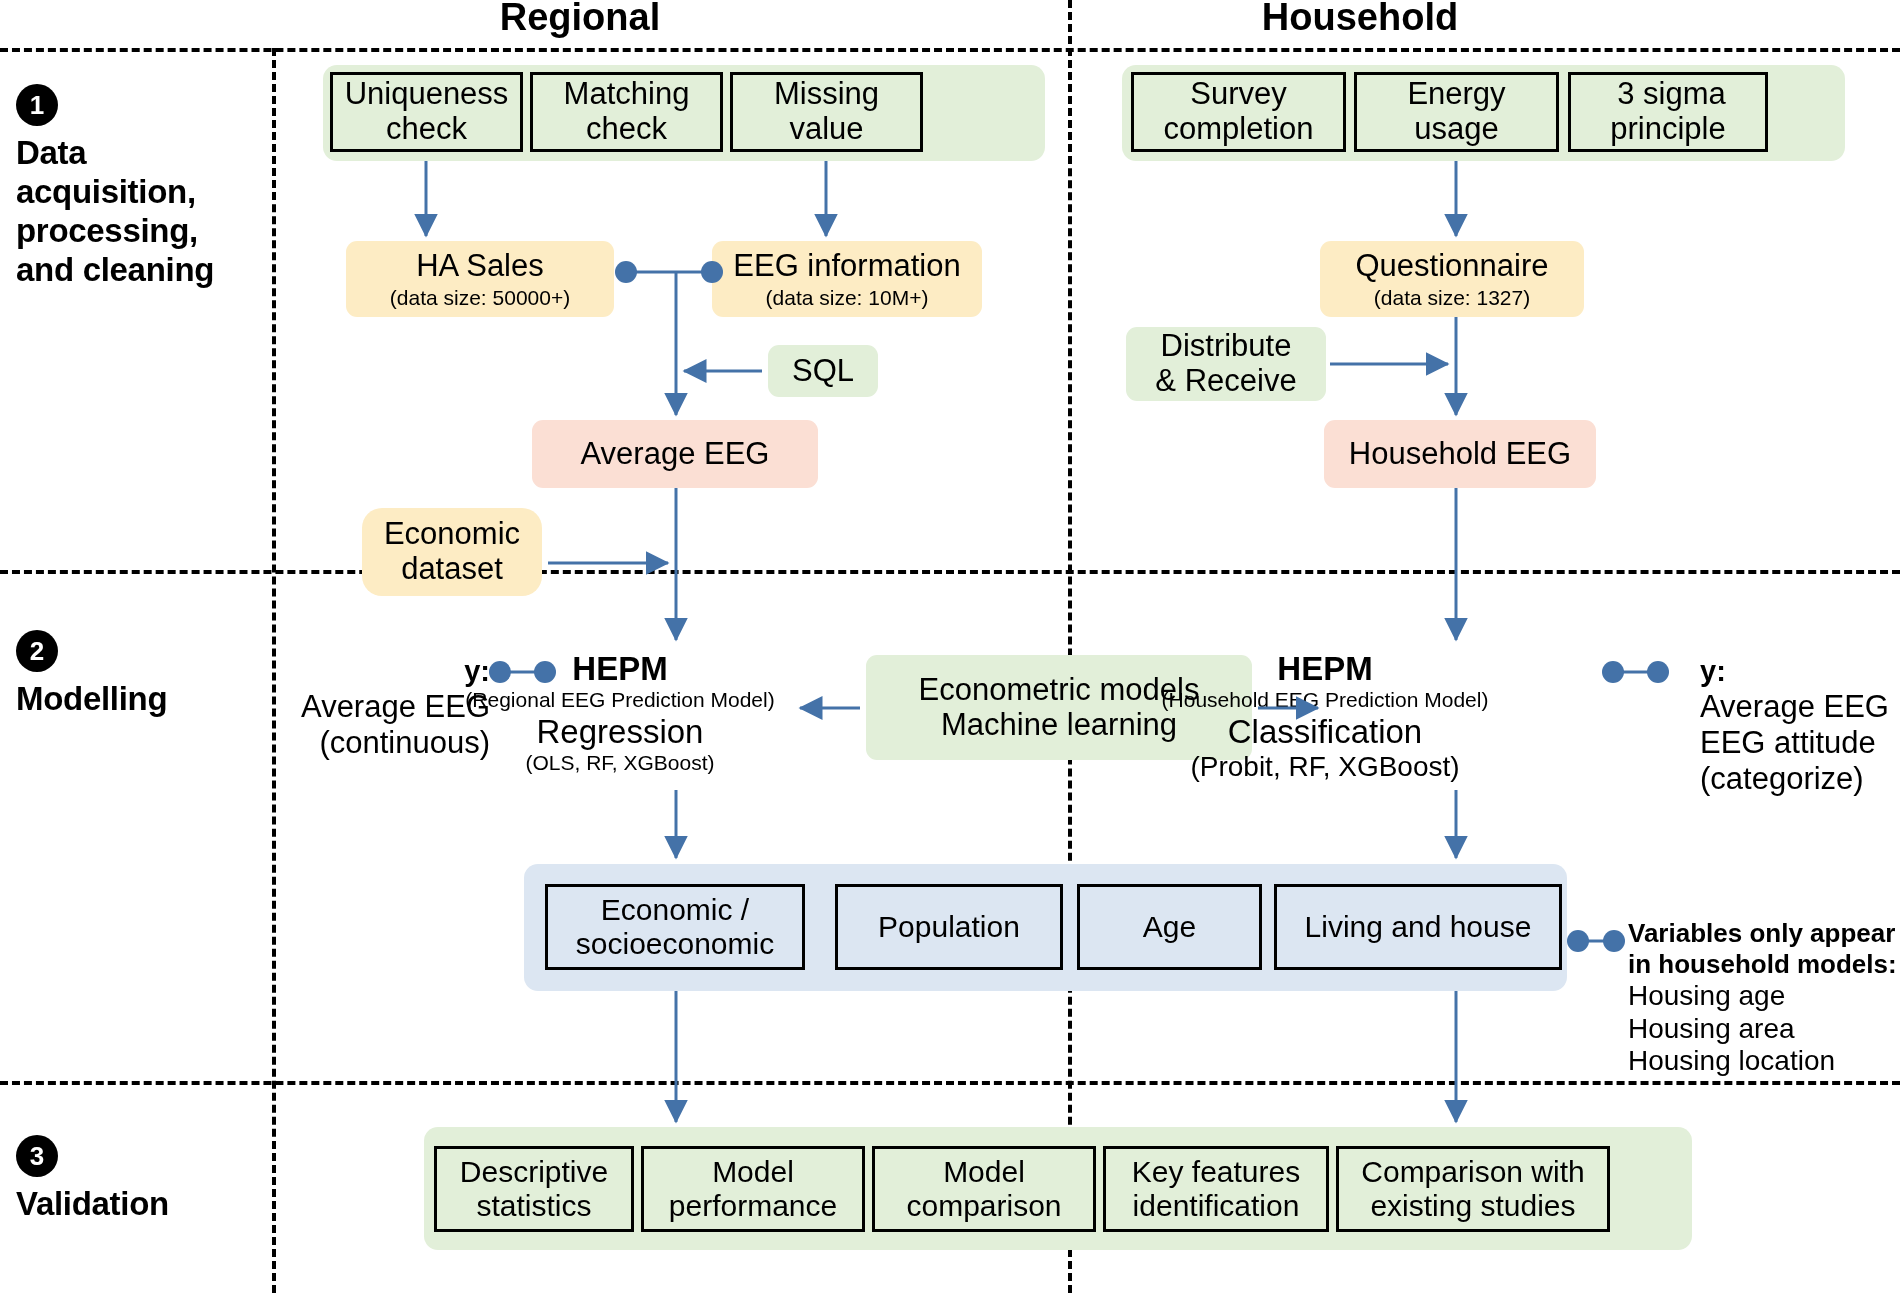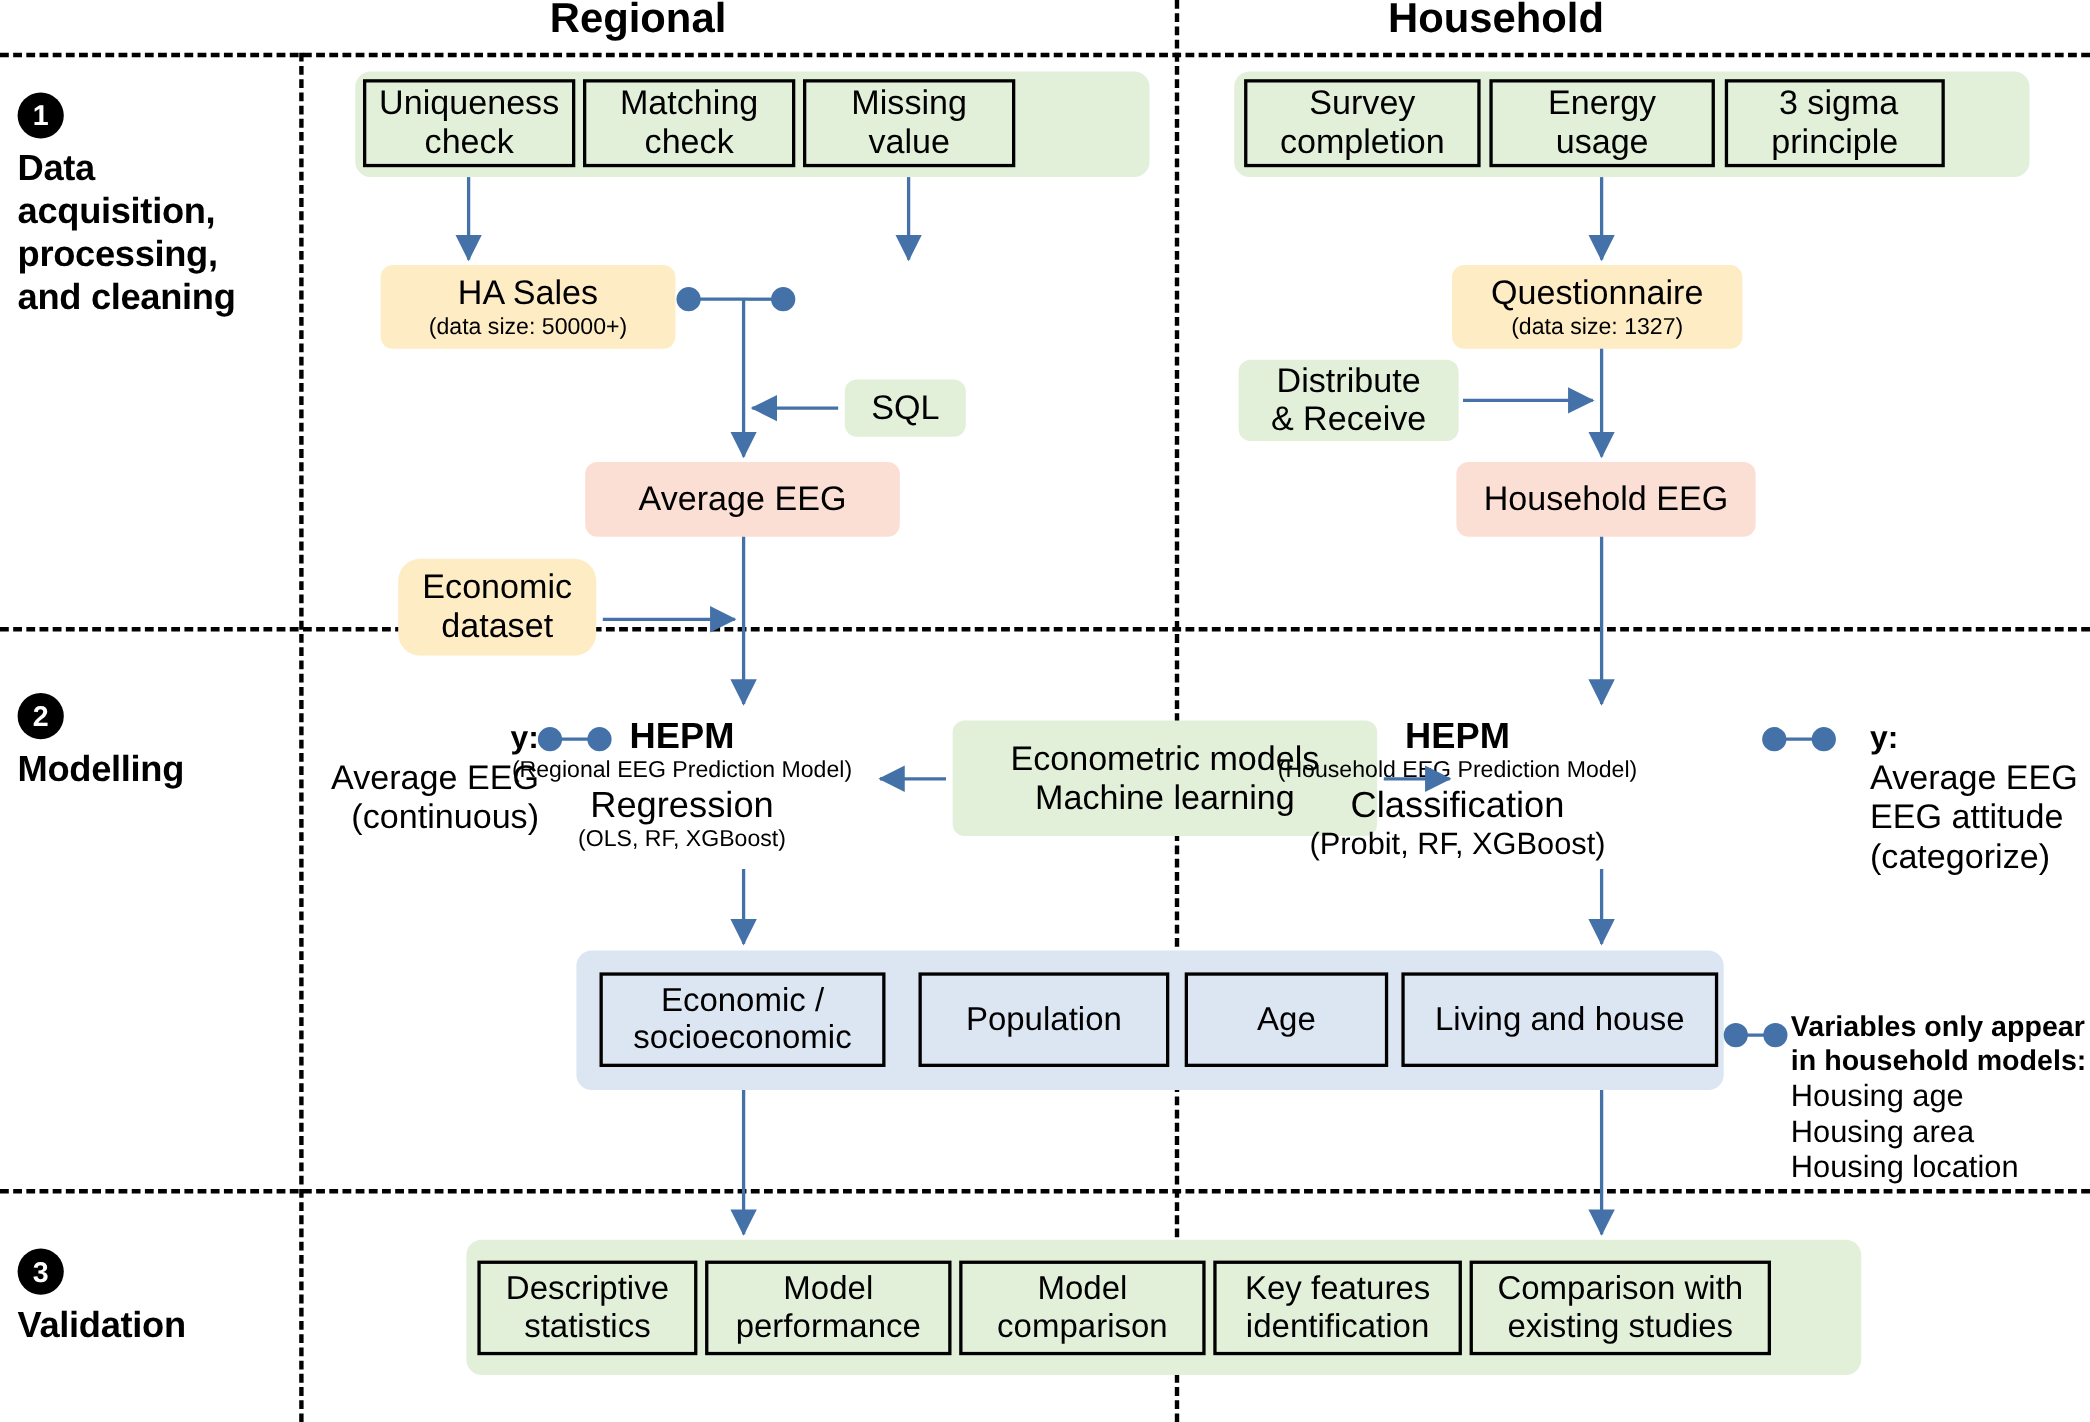--- a/index.html
+++ b/index.html
@@ -165,20 +165,24 @@
   <div class="node boxed t31" style="left:530px; top:72px; width:193px; height:80px; white-space:pre-line;">Matching
 check</div>
   <div class="node boxed t31" style="left:730px; top:72px; width:193px; height:80px; white-space:pre-line;">Missing
 value</div>
 
   <div class="node soft-yellow" style="left:346px; top:241px; width:268px; height:76px; flex-direction:column; justify-content:center;">
     <div class="t31">HA Sales</div>
     <div class="sub">(data size: 50000+)</div>
   </div>
 
+  <div class="node soft-yellow" style="left:712px; top:241px; width:270px; height:76px; flex-direction:column; justify-content:center;">
+    <div class="t31">EEG information</div>
+    <div class="sub">(data size: 10M+)</div>
+  </div>
 
   <div class="node soft-green t31" style="left:768px; top:345px; width:110px; height:52px;">SQL</div>
 
   <div class="node soft-pink t31" style="left:532px; top:420px; width:286px; height:68px;">Average EEG</div>
 
   <div class="node soft-yellow t31" style="left:362px; top:508px; width:180px; height:88px; white-space:pre-line;border-radius:20px;">Economic
 dataset</div>
 
   <div class="node group-green" style="left:1122px; top:65px; width:723px; height:96px;"></div>
   <div class="node boxed t31" style="left:1354px; top:72px; width:205px; height:80px; white-space:pre-line;">Energy

